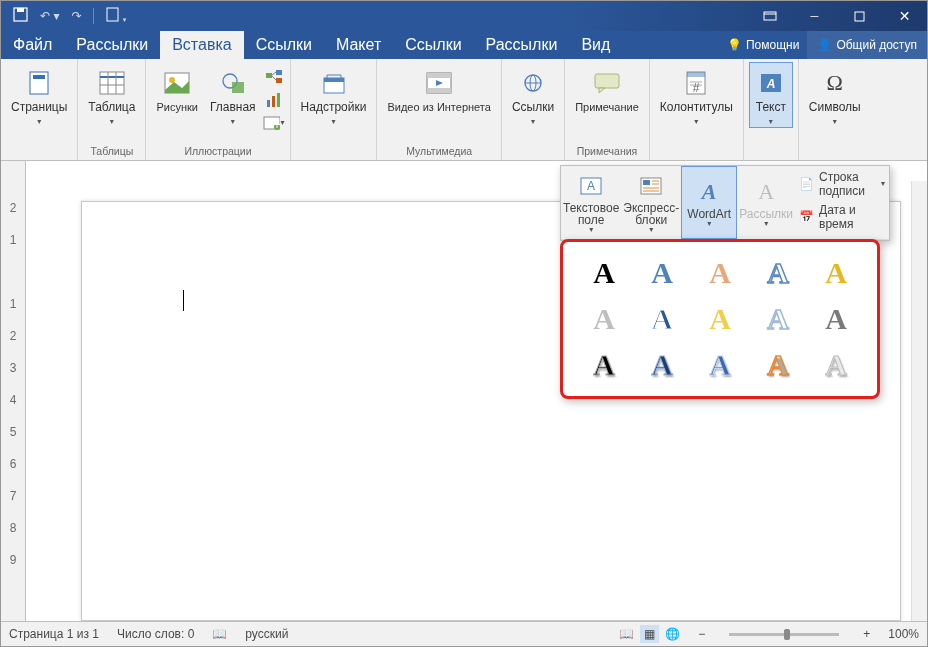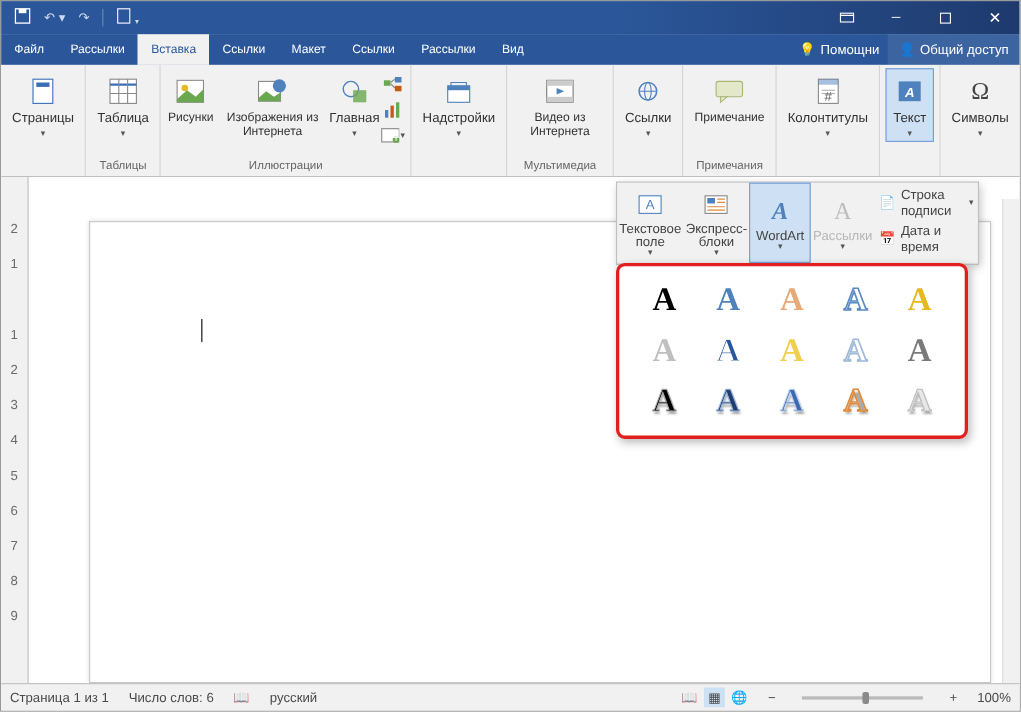--- a/index.html
+++ b/index.html
@@ -5,21 +5,21 @@
 *{box-sizing:border-box;margin:0;padding:0;font-family:"Segoe UI",Tahoma,sans-serif;font-size:12px;user-select:none}
 body{background:#fff;width:928px;height:647px;overflow:hidden;position:relative;border:1px solid #999}
 .titlebar{height:30px;background:linear-gradient(to right,#2b579a 0%,#2b579a 60%,#1e3a6d 100%);display:flex;align-items:center;color:#fff;position:relative}
 .qat{display:flex;gap:12px;padding:0 12px;align-items:center}
 .qat .sep{width:1px;height:16px;background:rgba(255,255,255,.3)}
 .title-center{position:absolute;left:50%;transform:translateX(-50%);color:#fff;font-size:12px}
 .win-controls{position:absolute;right:0;display:flex;align-items:center;gap:0}
 .win-controls span{width:45px;height:30px;display:flex;align-items:center;justify-content:center;color:#fff;font-size:11px}
 .rib-opts{width:45px;height:30px;display:flex;align-items:center;justify-content:center;color:#fff}
 .tabs-row{height:28px;background:#2b579a;display:flex;align-items:stretch;color:#fff}
-.tab{padding:0 12px;display:flex;align-items:center;font-size:11px;color:#fff;cursor:pointer}
+.tab{padding:0 12px;display:flex;align-items:center;font-size:16px;color:#fff;cursor:pointer}
 .tab.active{background:#f1f1f1;color:#2b579a}
 .tab-right{margin-left:auto;display:flex}
 .tab-tell{display:flex;align-items:center;color:#fff;padding:0 8px;gap:4px}
 .tab-share{display:flex;align-items:center;color:#fff;padding:0 10px;gap:4px;background:rgba(255,255,255,.08)}
 .ribbon{height:102px;background:#f1f1f1;border-bottom:1px solid #bfbfbf;display:flex}
 .group{border-right:1px solid #d4d4d4;display:flex;flex-direction:column;align-items:center;padding:3px 5px 1px}
 .group-content{flex:1;display:flex;align-items:flex-start;gap:2px}
 .big-btn{display:flex;flex-direction:column;align-items:center;justify-content:flex-start;padding:4px 4px 0;min-width:44px;cursor:pointer;border:1px solid transparent}
 .big-btn.sel{background:#cde0f4;border:1px solid #6a9bd8}
 .big-btn .ico{width:32px;height:32px;display:flex;align-items:center;justify-content:center;margin-bottom:2px}
@@ -150,30 +150,20 @@
             <svg width="26" height="22">
               <rect x="1" y="1" width="24" height="20" fill="#fff" stroke="#888"></rect>
               <circle cx="8" cy="8" r="3" fill="#e6b820"></circle>
               <polyline points="1,18 10,10 18,16 25,9 25,21 1,21" fill="#6aa84f"></polyline>
             </svg>
           </div>
         <div class="lbl">Рисунки</div>
       </div>
       <div class="big-btn">
         <div class="ico">
-            <svg width="28" height="24">
-              <rect x="1" y="3" width="20" height="18" fill="#fff" stroke="#888"></rect>
-              <circle cx="20" cy="7" r="6" fill="#4f81bd"></circle>
-              <polyline points="1,18 8,12 15,17 21,13 21,21 1,21" fill="#6aa84f"></polyline>
-            </svg>
-          </div>
-        <div class="lbl">Изображения из Интернета</div>
-      </div>
-      <div class="big-btn">
-        <div class="ico">
             <svg width="26" height="24">
               <circle cx="10" cy="10" r="7" fill="none" stroke="#4f81bd" stroke-width="1.3"></circle>
               <rect x="12" y="11" width="12" height="11" fill="#6aa84f" opacity=".8"></rect>
             </svg>
           </div>
         <div class="lbl"><span>Главная</span><br><span class="triangle">▾</span></div>
       </div>
       <div class="small-stack">
         <div class="small-btn">
             <svg width="18" height="16">
@@ -442,21 +432,21 @@
     <div class="wa-cell">
       <span style="color: transparent; -webkit-text-stroke: 1.5px rgb(224, 138, 58); text-shadow: rgba(0, 0, 0, 0.35) 1px 2px 2px;">A</span>
     </div>
     <div class="wa-cell">
       <span style="color: rgb(232, 232, 232); -webkit-text-stroke: 1px rgb(187, 187, 187); text-shadow: rgba(0, 0, 0, 0.35) 1px 2px 2px;">A</span>
     </div>
   </div>
 
 <div class="statusbar">
   <span>Страница 1 из 1</span>
-  <span>Число слов: 6</span>
+  <span>Число слов: 0</span>
   <span>📖</span>
   <span>русский</span>
   <div class="spacer"></div>
   <div class="view-btns">
     <span>📖</span>
     <span style="background:#cde0f4;padding:2px 4px">▦</span>
     <span>🌐</span>
   </div>
   <span>−</span>
   <div class="zoom-slider"></div>

